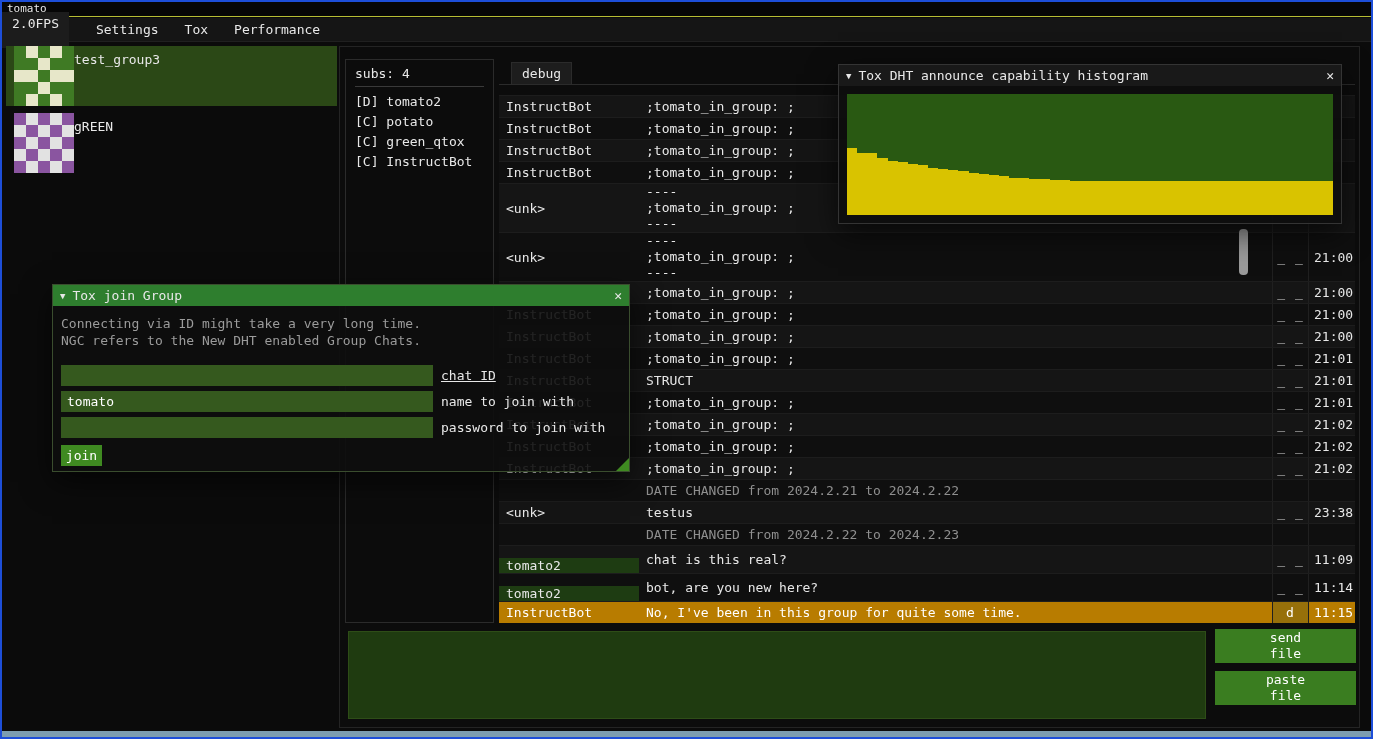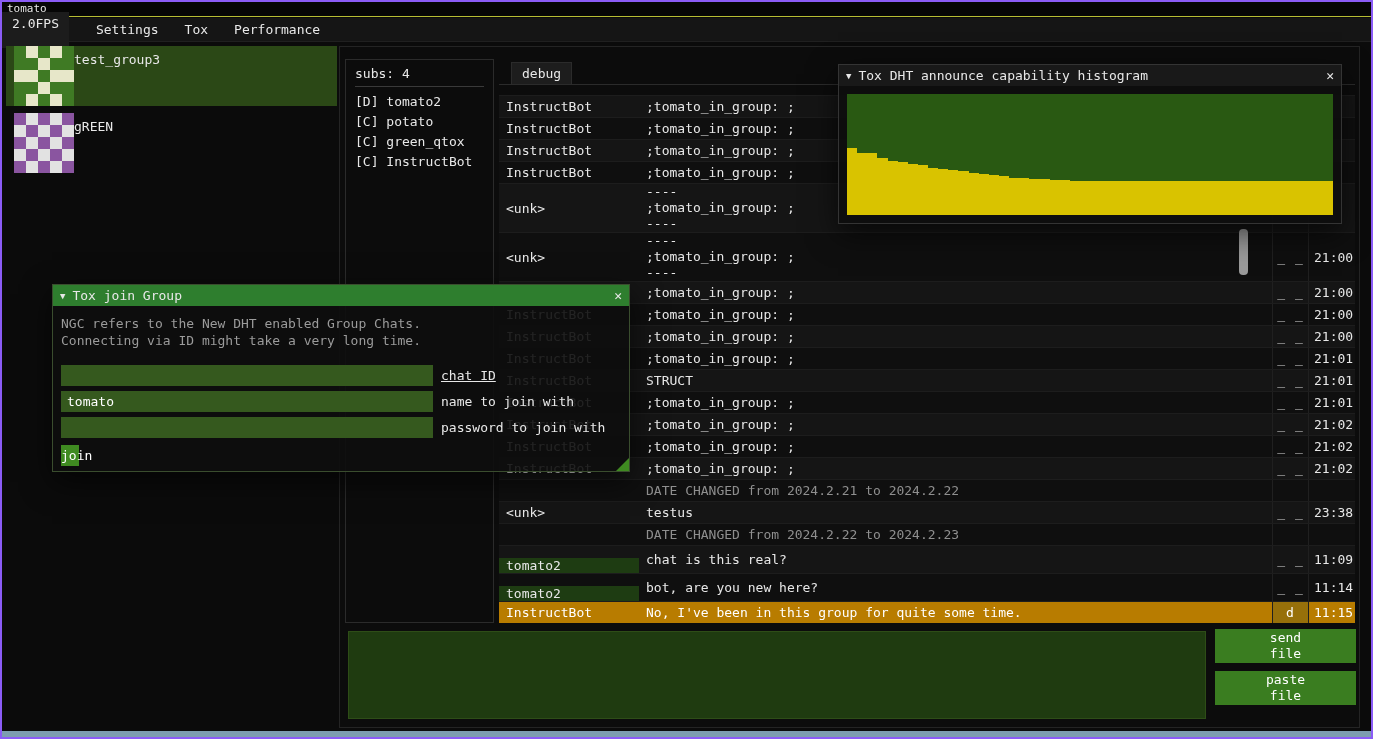--- a/index.html
+++ b/index.html
@@ -1,18 +1,18 @@
 <!DOCTYPE html>
 <html><head>
 <meta charset="utf-8">
 <style>
   *{margin:0;padding:0;box-sizing:border-box;}
   html,body{background:#000;}
   body{font-family:"DejaVu Sans Mono",monospace;font-size:13px;color:#e8e8e8;}
-  .app{position:relative;width:1373px;height:739px;background:#0b0b0b;border:2px solid #8b5cf6;overflow:hidden;}
+  .app{position:relative;width:1373px;height:739px;background:#0b0b0b;border:2px solid #1d4ed8;overflow:hidden;}
   .titlebar{position:absolute;top:0;left:0;right:0;height:15px;background:#060606;border-bottom:1px solid #b6bc33;font-size:11px;line-height:14px;padding-left:5px;}
   .menubar{position:absolute;top:16px;left:0;right:0;height:24px;background:#151515;display:flex;align-items:center;border-bottom:1px solid #202020;}
   .fps{padding:0 10px;height:36px;line-height:24px;background:#1c1c1c;margin-right:14px;}
   .menu-item{padding:0 13px;height:24px;line-height:24px;cursor:default;}
 
   .sidebar{position:absolute;top:44px;left:4px;width:331px;}
   .group-item{display:flex;width:100%;height:60px;margin-bottom:7px;align-items:flex-start;}
   .group-item.selected{background:#2b4816;}
   .avatar{width:60px;height:60px;margin-left:8px;display:grid;grid-template-columns:repeat(5,1fr);grid-template-rows:repeat(5,1fr);flex:none;}
   .group-name{margin-top:6px;}
@@ -56,21 +56,21 @@
   .wname{flex:1;white-space:nowrap;}
   .close{cursor:pointer;}
   .plot{position:absolute;left:8px;top:29px;right:8px;bottom:8px;display:flex;align-items:flex-end;}
   .bar{flex:1;}
   .wbody{padding:9px 8px;}
   .desc{color:#9b9b9b;line-height:17px;}
   .field-row{display:flex;align-items:center;margin-top:5px;}
   .field-row.first{margin-top:16px;text-decoration:underline;}
   .field{width:372px;height:21px;background:#35591e;border:none;outline:none;color:#fff;font-family:inherit;font-size:13px;padding:0 6px;}
   .flabel{margin-left:8px;white-space:nowrap;}
-  .joinbtn{margin-top:7px;width:18px;height:21px;background:#3f8a21;border:none;color:#fff;font-family:inherit;font-size:13px;cursor:pointer;display:block;}
+  .joinbtn{margin-top:7px;width:41px;height:21px;background:#3f8a21;border:none;color:#fff;font-family:inherit;font-size:13px;cursor:pointer;display:block;}
   .grip{position:absolute;right:0;bottom:0;width:0;height:0;border-left:13px solid transparent;border-bottom:13px solid #3f8a21;}
 
   .bottom-strip{position:absolute;left:0;right:0;bottom:0;height:6px;background:#7c9db0;z-index:40;}
 </style>
 </head>
 <body>
 
 <div class="app">
 
   <div class="titlebar">
@@ -363,22 +363,22 @@
       </div>
   </div>
 
   <div class="window joinwin">
     <div class="wtitle green">
       <span class="collapse">▼</span>
       <span class="wname">Tox join Group</span>
       <span class="close">✕</span>
     </div>
     <div class="wbody">
+      <div class="desc">Connecting via ID might take a very long time.</div>
       <div class="desc">NGC refers to the New DHT enabled Group Chats.</div>
-      <div class="desc">Connecting via ID might take a very long time.</div>
       <div class="field-row first">
         <input class="field" value="" style="">
         <span class="flabel">chat ID</span>
       </div>
       <div class="field-row">
         <input class="field" value="tomato" style="">
         <span class="flabel">name to join with</span>
       </div>
       <div class="field-row">
         <input class="field" value="" style="">

